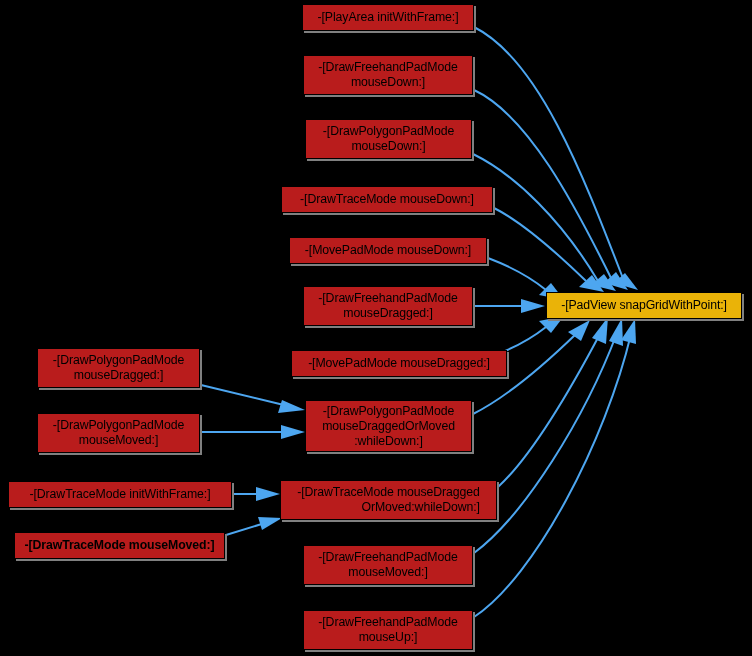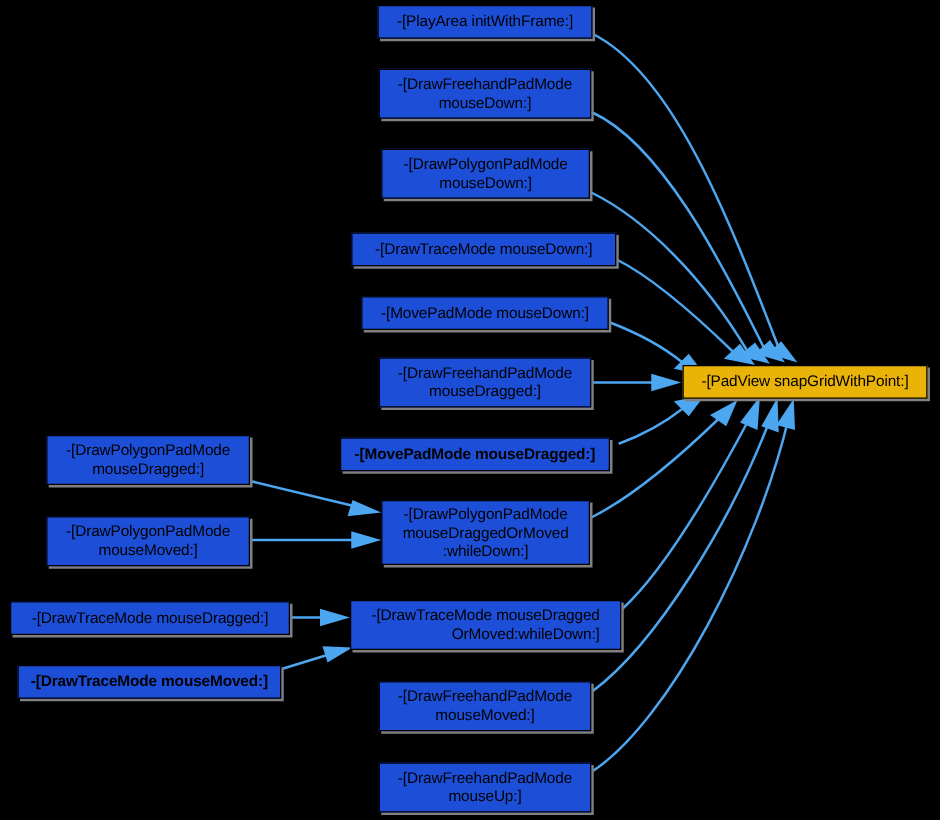--- a/index.html
+++ b/index.html
@@ -18,21 +18,21 @@
   #graph-svg {
     position: absolute;
     left: 0;
     top: 0;
     width: 752px;
     height: 656px;
   }
   .node {
     position: absolute;
     box-sizing: border-box;
-    background: #1d4ed8;
+    background: #b91c1c;
     border: 1px solid #000000;
     box-shadow: 2px 2px 0 0 #808080;
     display: flex;
     align-items: center;
     justify-content: center;
     text-align: center;
     color: #000000;
     font-size: 12.3px;
     line-height: 15px;
     letter-spacing: -0.1px;
@@ -122,29 +122,29 @@
       <div class="node" style="left: 302px; top: 4px; width: 172px; height: 27px;"><span>-[PlayArea initWithFrame:]</span></div>
       <div class="node" style="left: 303px; top: 55px; width: 170px; height: 40px;"><span>-[DrawFreehandPadMode
 mouseDown:]</span></div>
       <div class="node" style="left: 305px; top: 119px; width: 167px; height: 40px;"><span>-[DrawPolygonPadMode
 mouseDown:]</span></div>
       <div class="node" style="left: 281px; top: 186px; width: 212px; height: 27px;"><span>-[DrawTraceMode mouseDown:]</span></div>
       <div class="node" style="left: 289px; top: 237px; width: 198px; height: 27px;"><span>-[MovePadMode mouseDown:]</span></div>
       <div class="node" style="left: 303px; top: 286px; width: 170px; height: 40px;"><span>-[DrawFreehandPadMode
 mouseDragged:]</span></div>
       <div class="node central" style="left: 546px; top: 292px; width: 196px; height: 27px;"><span>-[PadView snapGridWithPoint:]</span></div>
-      <div class="node" style="left: 272px; top: 350px; width: 216px; height: 27px; font-weight: bold;"><span>-[MovePadMode mouseDragged:]</span></div>
+      <div class="node" style="left: 291px; top: 350px; width: 216px; height: 27px;"><span>-[MovePadMode mouseDragged:]</span></div>
       <div class="node" style="left: 37px; top: 348px; width: 163px; height: 40px;"><span>-[DrawPolygonPadMode
 mouseDragged:]</span></div>
       <div class="node" style="left: 37px; top: 413px; width: 163px; height: 40px;"><span>-[DrawPolygonPadMode
 mouseMoved:]</span></div>
       <div class="node" style="left: 305px; top: 400px; width: 167px; height: 52px;"><span>-[DrawPolygonPadMode
 mouseDraggedOrMoved
 :whileDown:]</span></div>
-      <div class="node" style="left: 8px; top: 481px; width: 224px; height: 27px;"><span>-[DrawTraceMode mouseDragged:]</span></div>
+      <div class="node" style="left: 8px; top: 481px; width: 224px; height: 27px;"><span>-[DrawTraceMode initWithFrame:]</span></div>
       <div class="node" style="left: 280px; top: 480px; width: 217px; height: 40px; text-align: right;"><span>-[DrawTraceMode mouseDragged
 OrMoved:whileDown:]</span></div>
       <div class="node" style="left: 14px; top: 532px; width: 211px; height: 27px; font-weight: bold;"><span>-[DrawTraceMode mouseMoved:]</span></div>
       <div class="node" style="left: 303px; top: 545px; width: 170px; height: 40px;"><span>-[DrawFreehandPadMode
 mouseMoved:]</span></div>
       <div class="node" style="left: 303px; top: 610px; width: 170px; height: 40px;"><span>-[DrawFreehandPadMode
 mouseUp:]</span></div>
     </div>
 </div>
 

